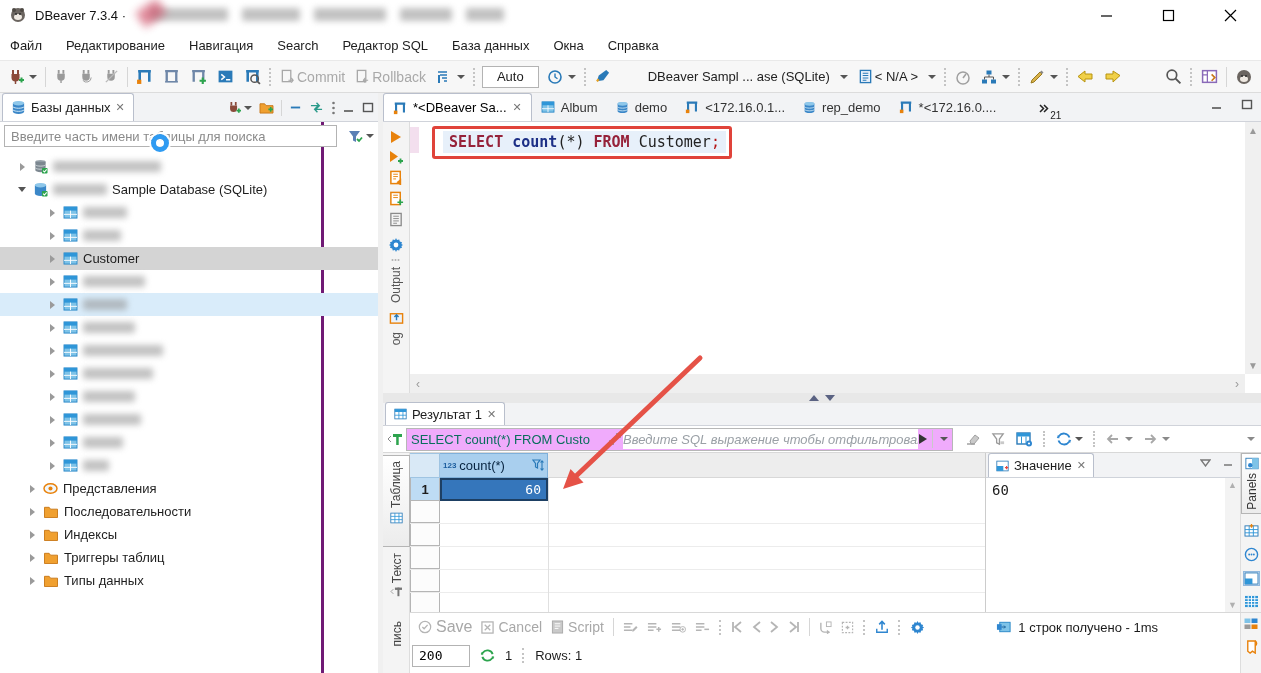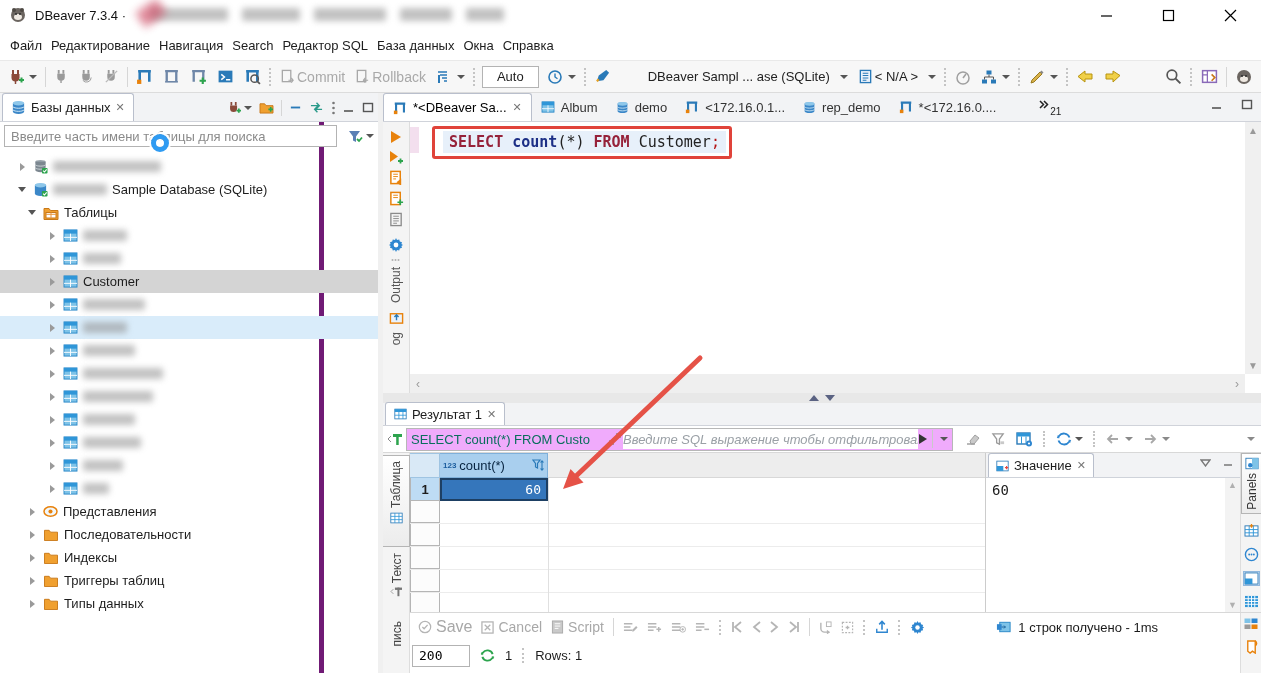--- a/index.html
+++ b/index.html
@@ -26,52 +26,52 @@
 svg { display:block; }
 
 
 .titlebar { position:absolute; left:0; top:0; width:1261px; height:30px; background:#fff; display:flex; align-items:center; }
 .titlebar .apptitle { margin-left:8px; font-size:13px; color:#111; }
 .title-blur { position:absolute; left:150px; top:8px; display:flex; gap:14px; }
 .win-controls { position:absolute; right:0; top:0; height:30px; display:flex; }
 .win-btn { width:62px; height:30px; display:flex; align-items:center; justify-content:center; }
 
 
-.menubar { position:absolute; left:0; top:30px; width:1029px; height:30px; background:#fff; display:flex; align-items:center; padding-left:10px; gap:9px; }
+.menubar { position:absolute; left:0; top:30px; width:1029px; height:30px; background:#fff; display:flex; align-items:center; padding-left:10px; gap:24px; }
 .menubar span { cursor:default; }
 
 
 .toolbar { position:absolute; left:0; top:60px; width:1261px; height:33px; background:#f7f7f7; border-top:1px solid #e9e9e9; border-bottom:1px solid #dcdcdc; display:flex; align-items:center; padding:0 6px; gap:6px; }
 .tbtn { display:flex; align-items:center; gap:2px; padding:2px; border-radius:2px; }
 .tbtn.disabled { color:#a9a9a9; }
 .combo { background:#fff; border:1px solid #b3b3b3; height:22px; display:flex; align-items:center; justify-content:center; padding:0 14px; }
 .conn-label { color:#222;padding-left:36px; }
 .toolbar .grow { flex:1; }
 
 
-.sidebar { position:absolute; left:0; top:93px; width:324px; height:580px; background:#fff; border-right:5px solid #701a75; }
+.sidebar { position:absolute; left:0; top:93px; width:324px; height:580px; background:#fff; border-right:3px solid #701a75; }
 .side-tabrow { position:absolute; left:0; top:0; width:378px; height:29px; background:#f2f3f5; border-bottom:1px solid #d0d3da; display:flex; align-items:center; }
 .side-tab { height:28px; background:#fff; border:1px solid #b9bfcc; border-bottom:none; border-radius:3px 3px 0 0; display:flex; align-items:center; gap:5px; padding:0 8px; margin-left:2px; }
 .side-tab-tools { position:absolute; right:4px; top:0; height:29px; display:flex; align-items:center; gap:7px; }
 .search-row { position:absolute; left:0; top:29px; width:378px; height:28px; display:flex; align-items:center; gap:10px; padding:0 4px; }
 .search-row input { flex:1; height:22px; border:1px solid #b3b3b3; padding:0 6px; font-size:13px; font-family:"Liberation Sans",sans-serif; color:#333; }
 .search-row input::placeholder { color:#8a8a8a; }
 .tree { position:absolute; left:0; top:57px; width:378px; padding-top:5px; }
 .trow { height:23px; display:flex; align-items:center; gap:5px; white-space:nowrap; }
 .trow .chev { width:12px; display:flex; justify-content:center; }
 .trow.sel-gray { background:#d4d4d4; }
 .trow.sel-blue { background:#d9ecfa; }
 .ind1 { padding-left:16px; } .ind2 { padding-left:26px; } .ind3 { padding-left:46px; }
 
 
 .rightpane { position:absolute; left:383px; top:93px; width:878px; height:580px; background:#fff; }
 .rsash { position:absolute; left:378px; top:93px; width:5px; height:580px; background:#f0f0f0; }
 
 
-.etabs { position:absolute; left:0; top:0; width:878px; height:29px; background:#f2f3f5; border-bottom:1px solid #d0d3da; display:flex; align-items:center; }
+.etabs { position:absolute; left:0; top:0; width:878px; height:29px; background:#f2f3f5; border-bottom:1px solid #d0d3da; display:flex; align-items:flex-end; }
 .etab { height:28px; display:flex; align-items:center; gap:6px; padding:0 9px; color:#333; }
 .etab.active { background:#fff; border:1px solid #b9bfcc; border-bottom:none; border-radius:3px 3px 0 0; color:#000; }
 .tab-close { color:#777; font-size:11px; }
 .etab-overflow { margin-left:34px; display:flex; align-items:flex-start; gap:1px; padding-top:3px; }
 .etab-overflow .cnt { font-size:10px; margin-top:6px; }
 .etab-wincontrols { position:absolute; right:8px; top:6px; display:flex; gap:18px; }
 
 
 .erail { position:absolute; left:0; top:29px; width:27px; height:271px; background:#f4f4f4; border-right:1px solid #ddd; display:flex; flex-direction:column; align-items:center; }
 .erail .gap { height:6px; }
@@ -458,31 +458,20 @@
         </span>
       <svg width="15" height="15" viewBox="0 0 16 16">
           <ellipse cx="8" cy="3.5" rx="6" ry="2.3" fill="#6fb3e0"></ellipse>
           <path d="M2 3.5v9c0 1.3 2.7 2.3 6 2.3s6-1 6-2.3v-9" fill="#3b87c8"></path>
           <ellipse cx="8" cy="3.5" rx="6" ry="2.3" fill="#8ec7ea"></ellipse>
           <rect x="9.5" y="9.5" width="6" height="6" rx="1" fill="#2da44e"></rect>
           <path d="M10.8 12.5l1.4 1.4 2.4-2.8" stroke="#fff" fill="none" stroke-width="1.2"></path>
         </svg>
       <span class="blur-b" style="width:54px"></span>
       <span>Sample Database (SQLite)</span>
-    </div>
-    <div class="trow ind2">
-      <span class="chev">
-          <span class="chev-d"></span>
-        </span>
-      <svg width="16" height="14" viewBox="0 0 16 14">
-          <path d="M1 2.5h5l1.5 2H15v9H1z" fill="#f0a030" stroke="#c87818"></path>
-          <rect x="3" y="6.5" width="10" height="5.5" fill="#fff" stroke="#c87818"></rect>
-          <path d="M3 8.3h10M8 6.5v5.5" stroke="#e8953a"></path>
-        </svg>
-      <span>Таблицы</span>
     </div>
     <div class="trow ind3">
         <span class="chev">
           <span class="chev-r"></span>
         </span>
         <svg width="15" height="13" viewBox="0 0 16 14">
           <rect x="1" y="1" width="14" height="12" fill="#7ec3e8" stroke="#2a88c8"></rect>
           <rect x="1" y="1" width="14" height="4" fill="#2f96d8"></rect>
           <path d="M8 5v8M1 9h14" stroke="#fff"></path>
         </svg>

